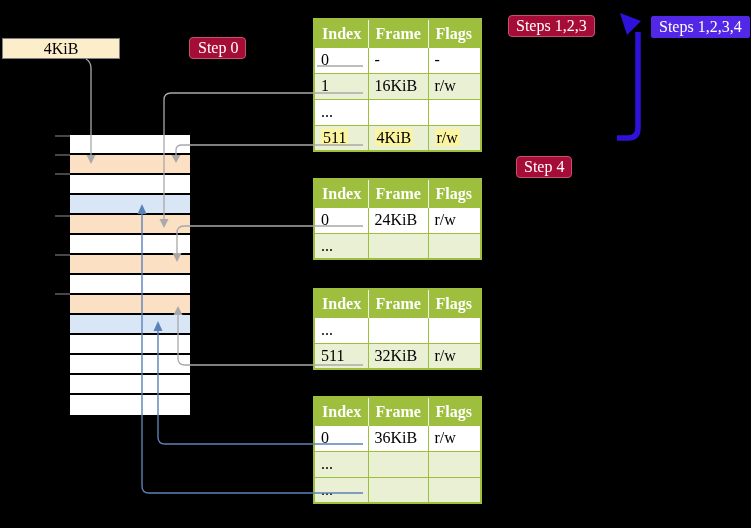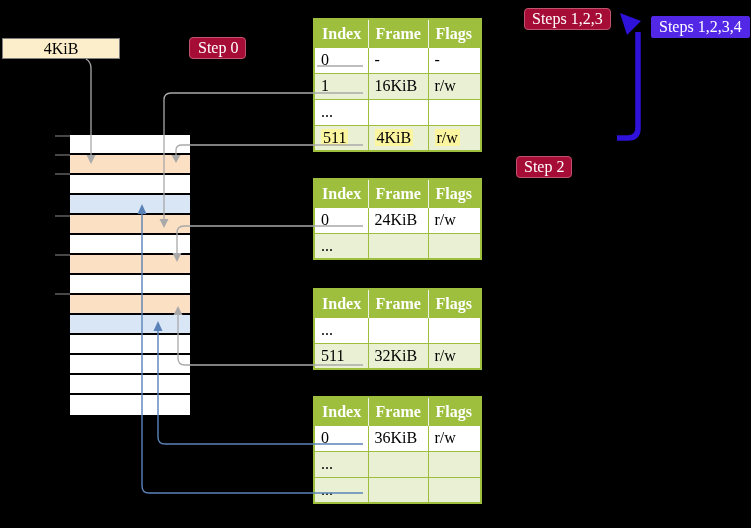--- a/index.html
+++ b/index.html
@@ -28,21 +28,21 @@
     background:var(--page-block-fill);border:1px solid #7f7f7f;
     color:#000;text-align:center;font-size:16px;line-height:19px;
   }
   .badge{
     position:absolute;color:#fff;font-size:16px;line-height:18px;
     padding:1px 7px;border-radius:4px;white-space:nowrap;
   }
   .badge.red{background:var(--badge-red);border:1px solid #c0536d;}
   .badge.blue{background:var(--badge-blue);border:1px solid var(--badge-blue);border-radius:2px;}
   #lbl-step0{left:189px;top:37px;padding-left:8px;}
-  #lbl-steps123{left:508px;top:8px;margin-left:16px;}
+  #lbl-steps123{left:508px;top:15px;}
   #lbl-steps1234{left:651px;top:16px;}
   #lbl-step4{left:516px;top:156px;}
 
   
   #memory{position:absolute;left:70px;top:135px;width:120px;background:#000;}
   .mrow{height:20px;box-sizing:border-box;border-bottom:2px solid #000;}
   .mrow:last-child{border-bottom:none;}
   .c-white{background:#ffffff;}
   .c-peach{background:var(--memory-peach);}
   .c-blue{background:var(--memory-blue);}
@@ -78,21 +78,21 @@
 </style>
 </head>
 <body>
 
 <div class="stage">
 
   <div id="lbl-4kib">4KiB</div>
   <div id="lbl-step0" class="badge red">Step 0</div>
   <div id="lbl-steps123" class="badge red">Steps 1,2,3</div>
   <div id="lbl-steps1234" class="badge blue">Steps 1,2,3,4</div>
-  <div id="lbl-step4" class="badge red">Step 2</div>
+  <div id="lbl-step4" class="badge red">Step 4</div>
 
   <div id="memory">
       <div class="mrow c-white"></div>
       <div class="mrow c-peach"></div>
       <div class="mrow c-white"></div>
       <div class="mrow c-blue"></div>
       <div class="mrow c-peach"></div>
       <div class="mrow c-white"></div>
       <div class="mrow c-peach"></div>
       <div class="mrow c-white"></div>

